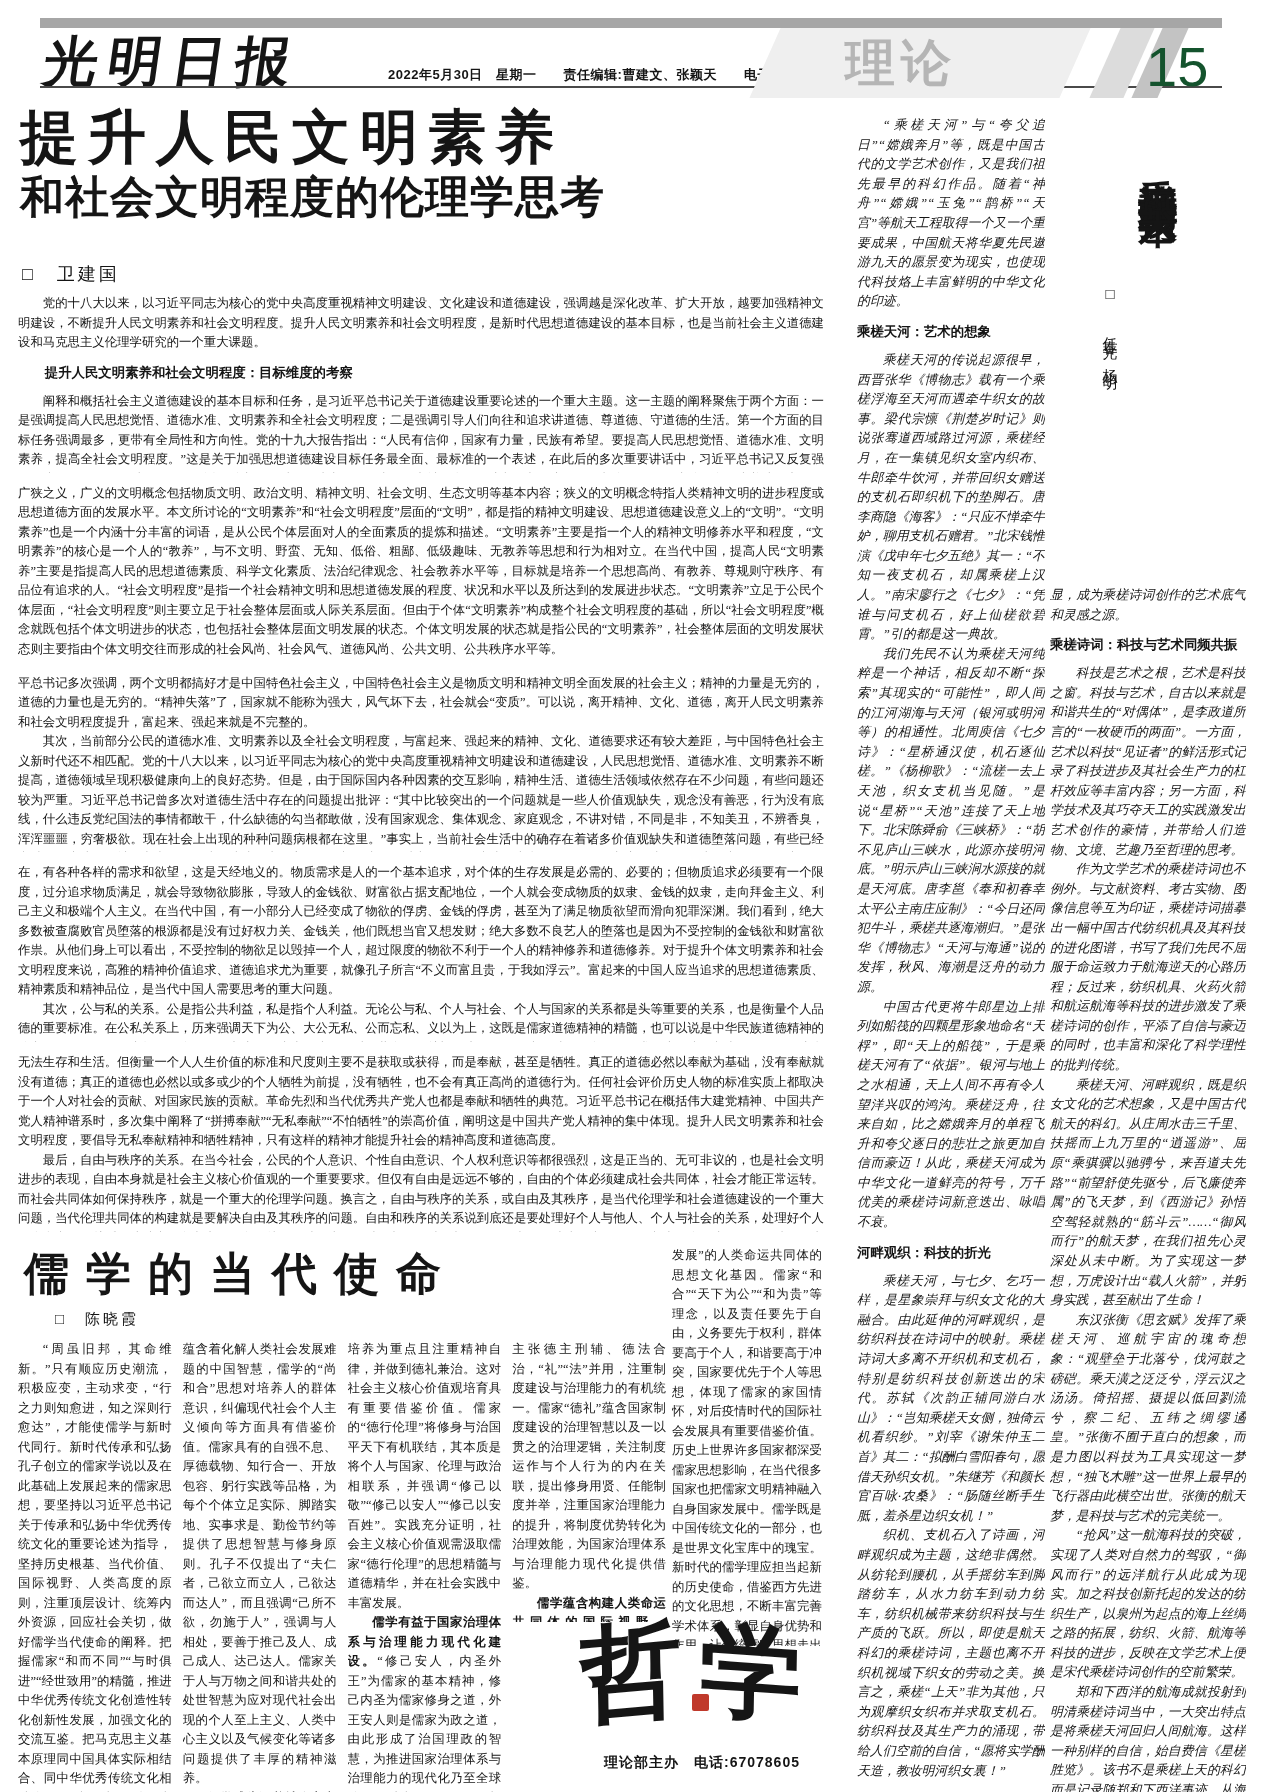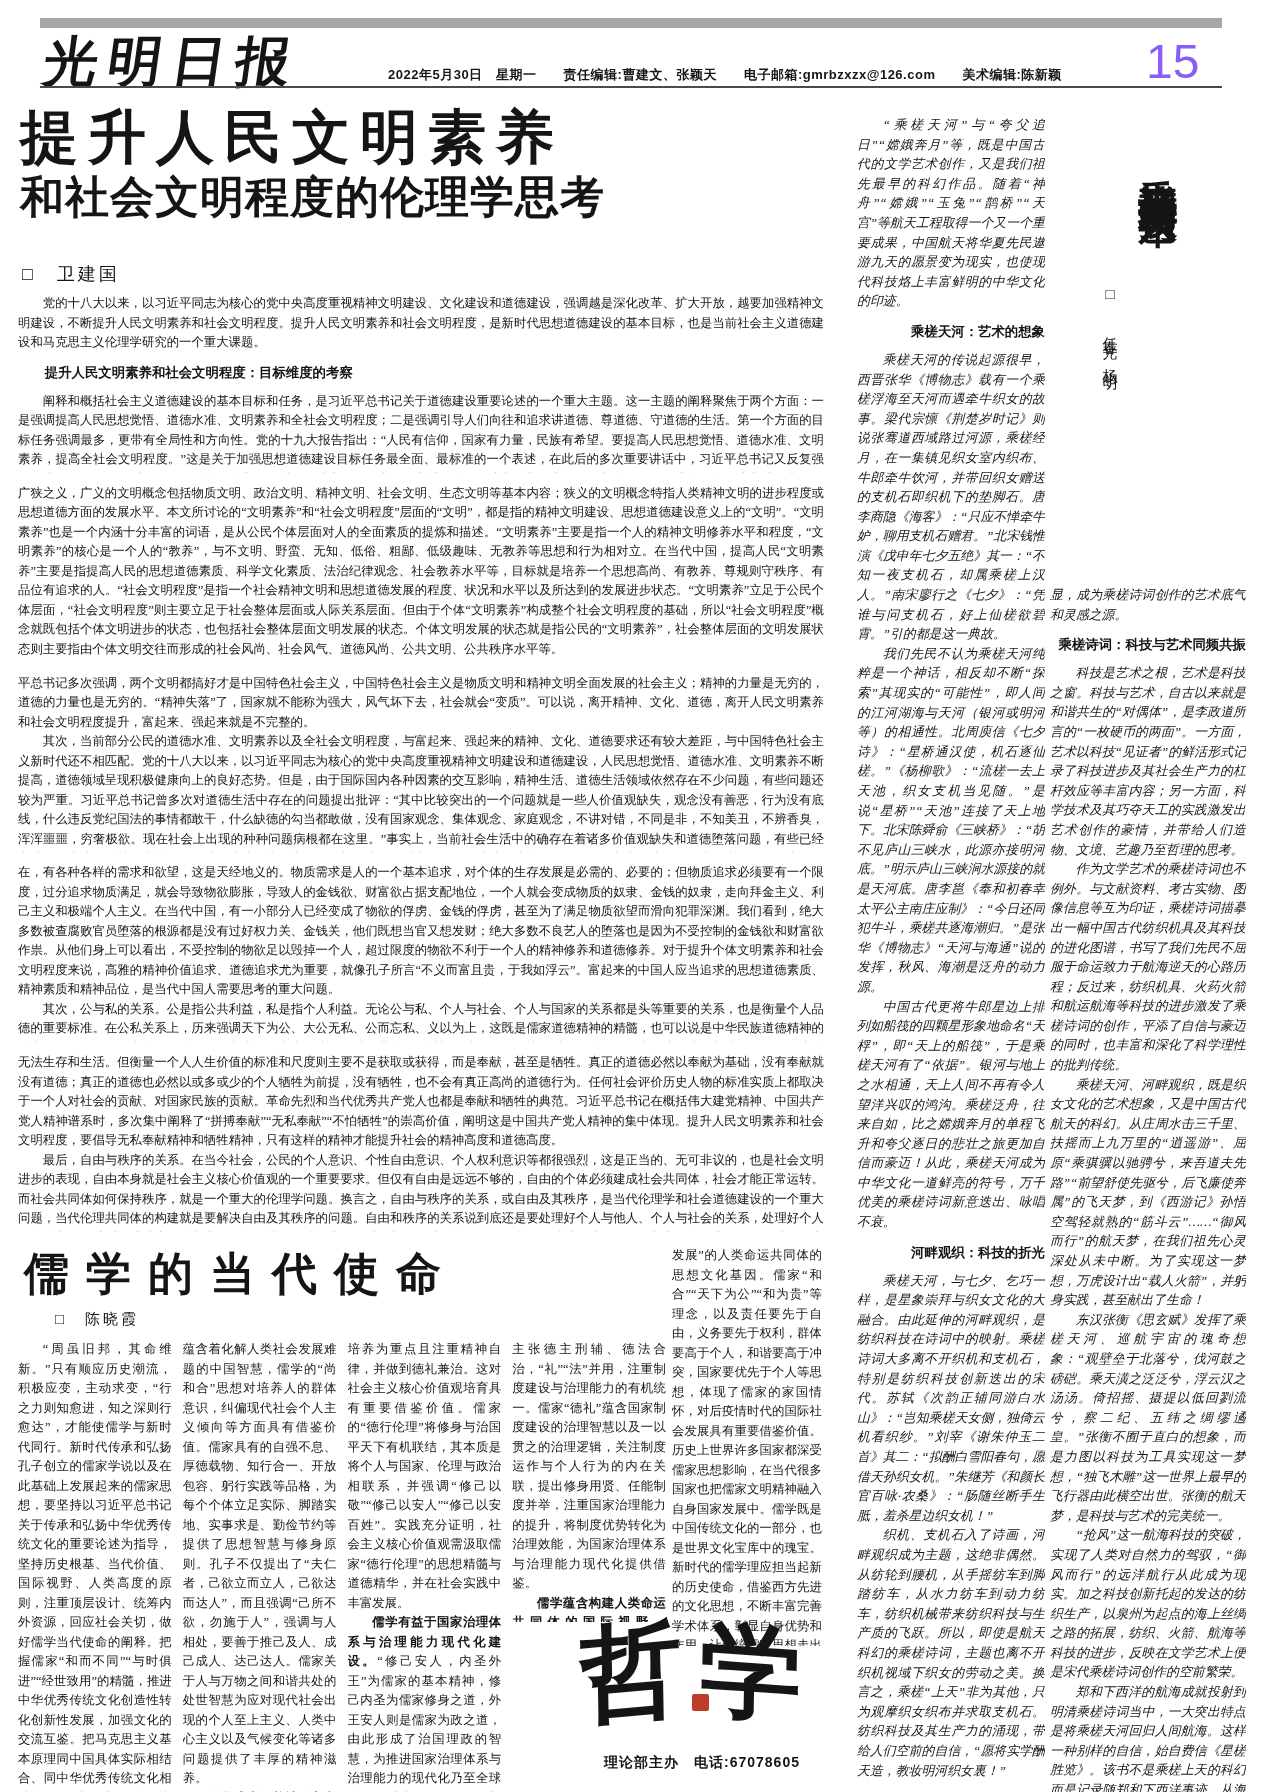--- a/index.html
+++ b/index.html
@@ -12,21 +12,21 @@
   .dateline{position:absolute;left:388px;top:66px;font-size:13px;font-weight:700;
             font-family:"Liberation Sans","DejaVu Sans",sans-serif;letter-spacing:.5px;}
   .headrule{position:absolute;left:40px;top:86px;width:1182px;height:2px;background:#4a4a4a;}
   .tagwrap{position:absolute;left:735px;top:28px;width:520px;height:72px;}
   .tagband{position:absolute;left:30px;top:0;width:310px;height:70px;background:#efefef;
            transform:skewX(-24deg);}
   .tagstripe1{position:absolute;left:370px;top:0;width:34px;height:70px;background:#dcdcdc;transform:skewX(-24deg);}
   .tagstripe2{position:absolute;left:412px;top:0;width:26px;height:70px;background:#c3c3c3;transform:skewX(-24deg);}
   .tagtext{position:absolute;left:110px;top:2px;font-size:50px;font-weight:900;color:#b5b5b5;
            letter-spacing:6px;font-family:"DejaVu Serif",serif;}
-  .pagenum{position:absolute;left:1146px;top:34px;font-size:48px;color:#8b5cf6;
+  .pagenum{position:absolute;left:1146px;top:34px;font-size:56px;color:#14532d;
            font-family:"Liberation Sans","DejaVu Sans",sans-serif;}
   
   .col{overflow:hidden;text-align:justify;}
   .col p{margin:0;}
   .b-para{text-indent:2em;}
   .b-cont{text-indent:0;}
   .b-subhead{font-weight:700;font-family:"Liberation Sans","DejaVu Sans",sans-serif;
              margin:9px 0 9px 0 !important;text-indent:2em;font-size:13.4px;line-height:21px;}
   
   .eth-headline{position:absolute;left:20px;top:104px;font-weight:900;line-height:1.18;
@@ -48,39 +48,45 @@
   
   .philo{position:absolute;left:580px;top:1620px;width:250px;height:132px;}
   .philo-char{font-size:102px;font-weight:900;font-family:"DejaVu Serif",serif;
               display:inline-block;transform:rotate(-5deg) skewX(-4deg);line-height:1;}
   .philo-char.c2{margin-left:18px;transform:rotate(4deg) skewX(3deg);}
   .seal{position:absolute;left:112px;top:74px;width:17px;height:17px;background:#c0392b;border-radius:2px;}
   .theory-footer{position:absolute;left:604px;top:1754px;font-size:14px;font-weight:700;
                  font-family:"Liberation Sans","DejaVu Sans",sans-serif;letter-spacing:1px;}
   
   .kaiti{font-style:italic;}
-  .kaiti .b-subhead{font-style:normal;text-indent:0;text-align:right;}
+  .kaiti .b-subhead{font-style:normal;text-indent:0;text-align:left;}
   .cc-colA{position:absolute;left:857px;top:116px;width:188px;height:1676px;
            font-size:12.9px;line-height:19.6px;}
   .cc-colB{position:absolute;left:1050px;top:586px;width:196px;height:1206px;
            font-size:12.9px;line-height:19.6px;}
   .cc-title{position:absolute;left:1132px;top:148px;height:450px;writing-mode:vertical-rl;
             font-size:39px;font-weight:900;letter-spacing:3px;font-family:"DejaVu Serif",serif;}
   .cc-authors{position:absolute;left:1100px;top:286px;height:280px;writing-mode:vertical-rl;
               font-size:15px;letter-spacing:4px;}
 </style>
 </head>
 <body>
 
 <div id="page">
 
   <div class="graybar"></div>
   <div class="masthead">光明日报</div>
   <div class="dateline">2022年5月30日　星期一　　责任编辑:曹建文、张颖天　　电子邮箱:gmrbzxzx@126.com　　美术编辑:陈新颖</div>
   <div class="headrule"></div>
+  <div class="tagwrap">
+    <div class="tagband"></div>
+    <div class="tagstripe1"></div>
+    <div class="tagstripe2"></div>
+    <div class="tagtext">理论</div>
+  </div>
   <div class="pagenum">15</div>
 
   <div class="eth-headline">
     <div class="eth-h1">提升人民文明素养</div>
     <div class="eth-h2">和社会文明程度的伦理学思考</div>
   </div>
   <div class="eth-byline">□　卫建国</div>
   <div class="eth-cols">
     <div class="col">
         <p class="b-para">党的十八大以来，以习近平同志为核心的党中央高度重视精神文明建设、文化建设和道德建设，强调越是深化改革、扩大开放，越要加强精神文明建设，不断提升人民文明素养和社会文明程度。提升人民文明素养和社会文明程度，是新时代思想道德建设的基本目标，也是当前社会主义道德建设和马克思主义伦理学研究的一个重大课题。</p>

